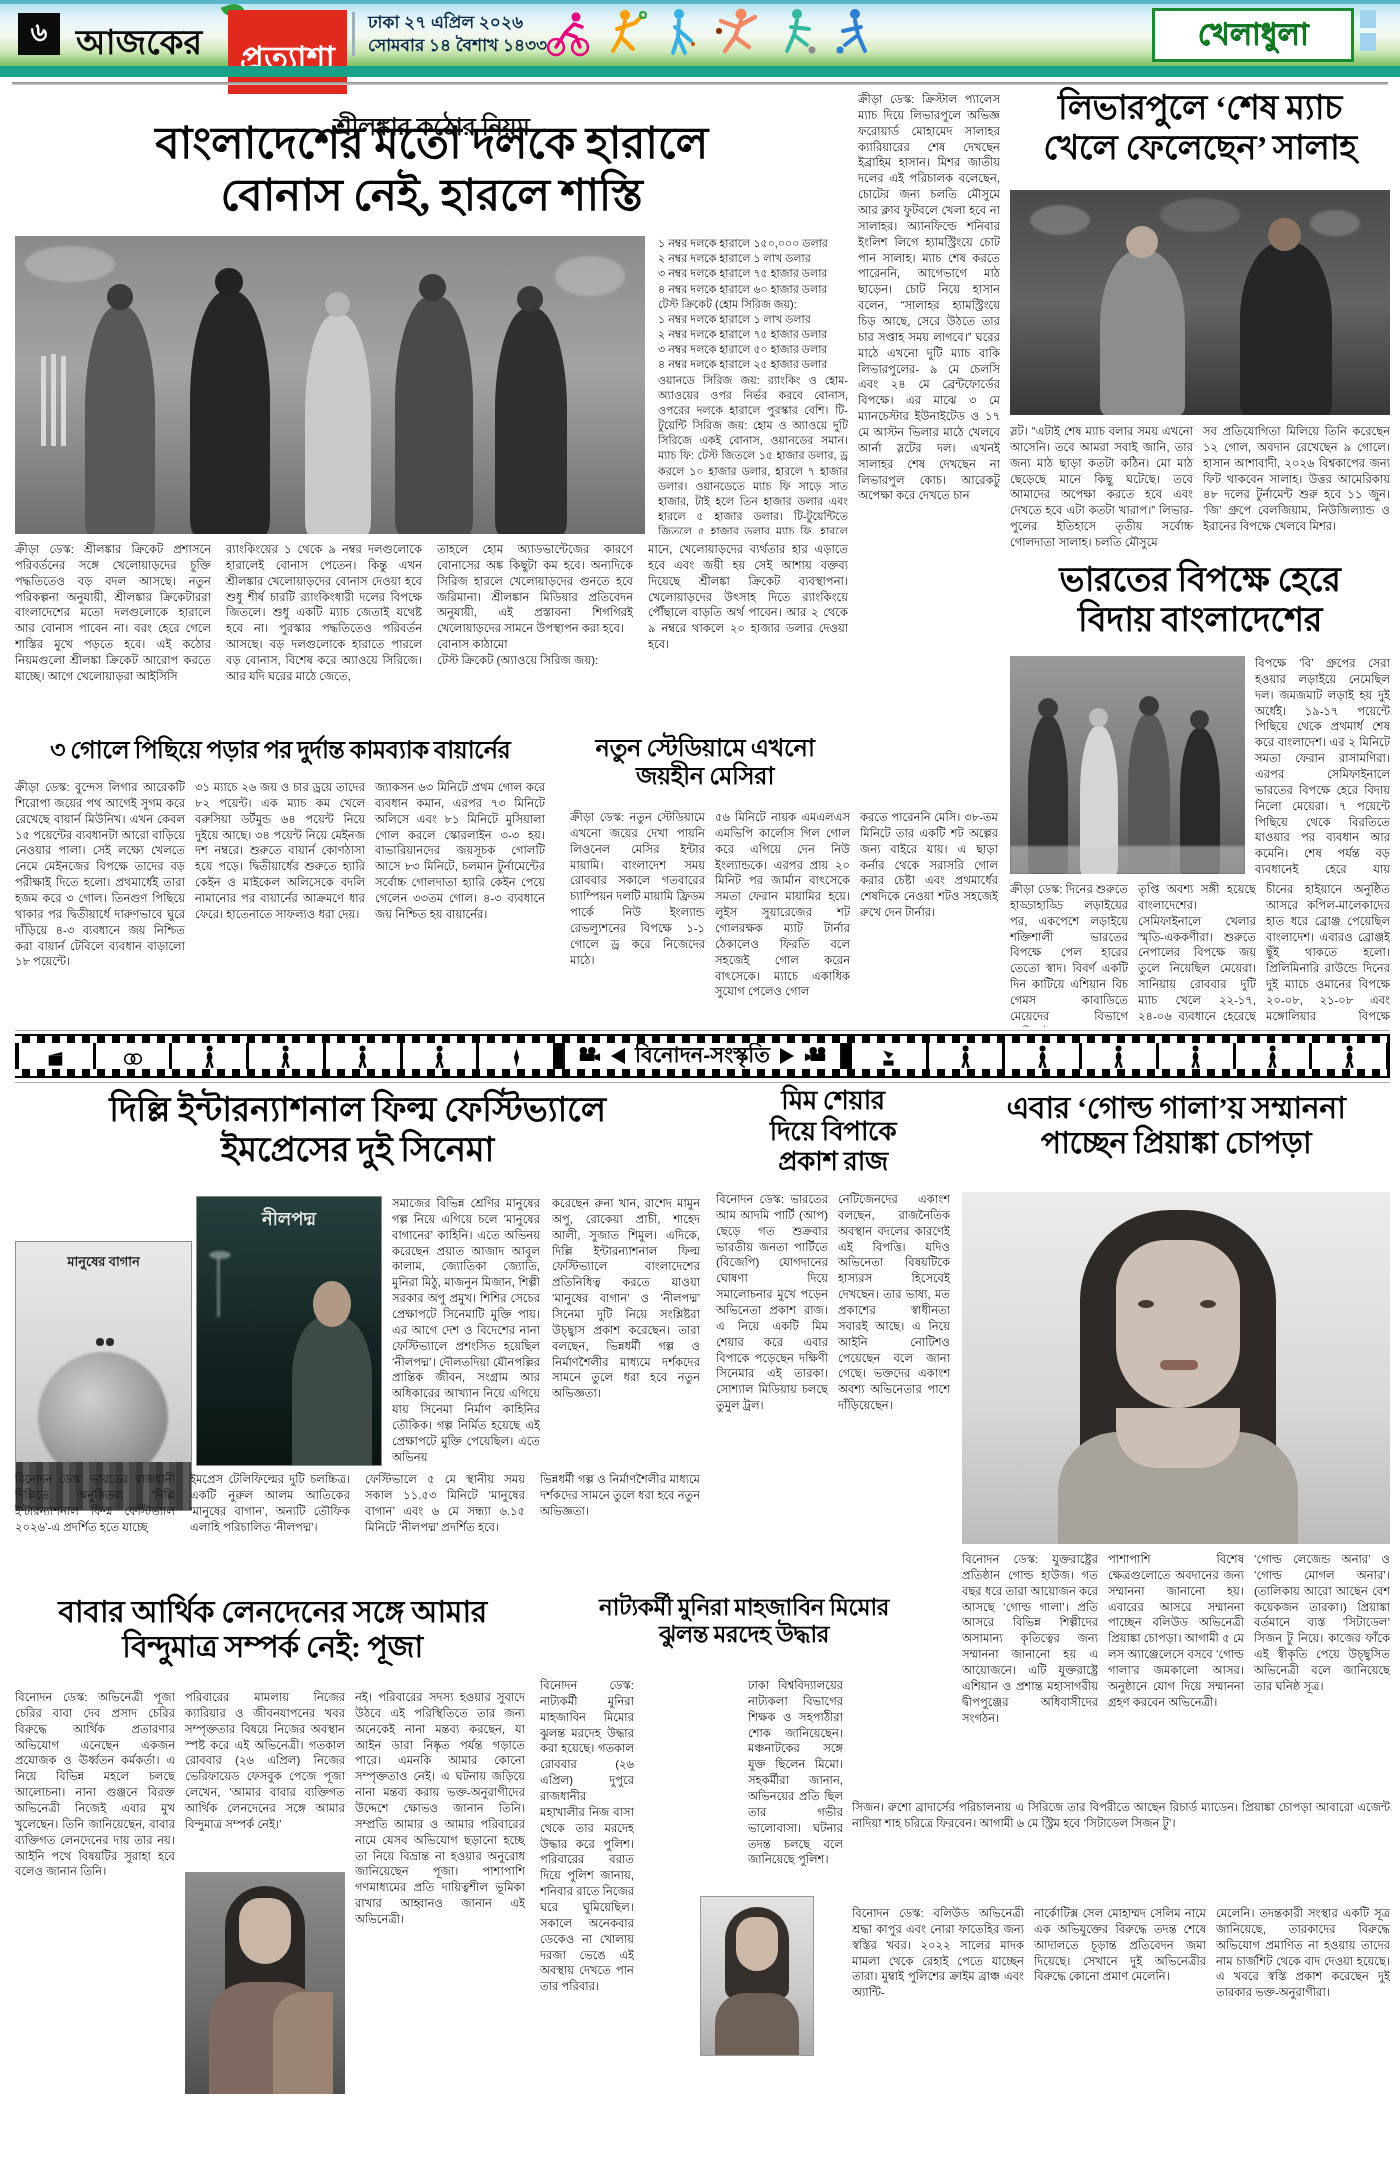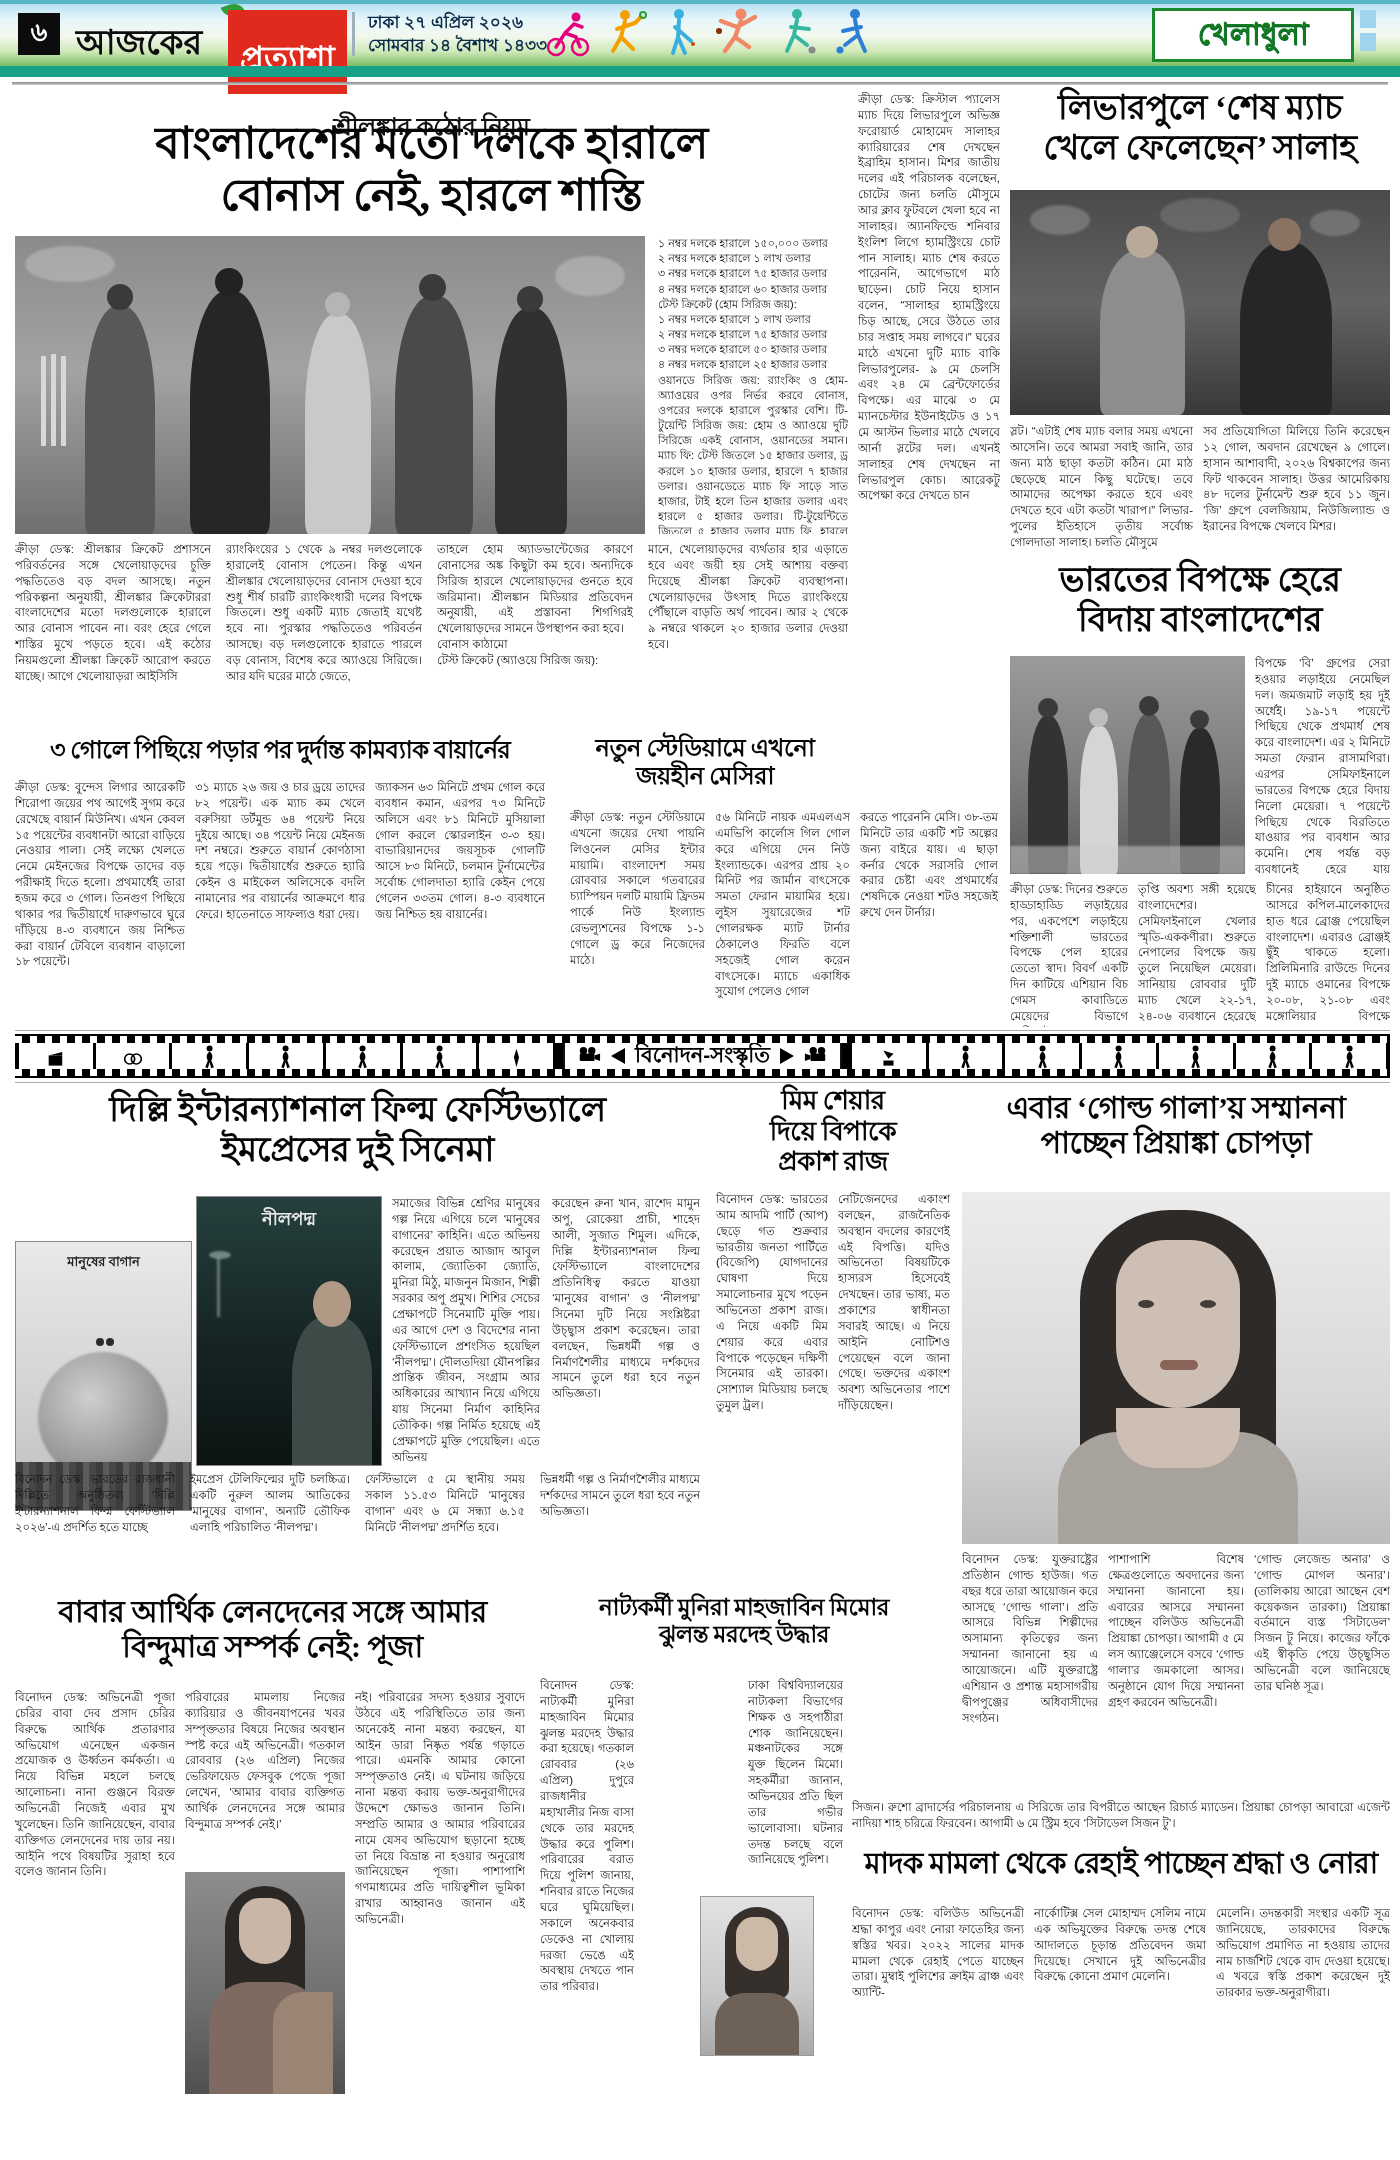--- a/index.html
+++ b/index.html
@@ -389,18 +389,17 @@
   </div>
   <div class="abs col" style="left:540px;top:1678px;width:94px;height:474px;">বিনোদন ডেস্ক: নাট্যকর্মী মুনিরা মাহজাবিন মিমোর ঝুলন্ত মরদেহ উদ্ধার করা হয়েছে। গতকাল রোববার (২৬ এপ্রিল) দুপুরে রাজধানীর মহাখালীর নিজ বাসা থেকে তার মরদেহ উদ্ধার করে পুলিশ। পরিবারের বরাত দিয়ে পুলিশ জানায়, শনিবার রাতে নিজের ঘরে ঘুমিয়েছিল। সকালে অনেকবার ডেকেও না খোলায় দরজা ভেঙে এই অবস্থায় দেখতে পান তার পরিবার।</div>
   <div class="abs col" style="left:748px;top:1678px;width:95px;height:474px;">ঢাকা বিশ্ববিদ্যালয়ের নাট্যকলা বিভাগের শিক্ষক ও সহপাঠীরা শোক জানিয়েছেন। মঞ্চনাটকের সঙ্গে যুক্ত ছিলেন মিমো। সহকর্মীরা জানান, অভিনয়ের প্রতি ছিল তার গভীর ভালোবাসা। ঘটনার তদন্ত চলছে বলে জানিয়েছে পুলিশ।</div>
   <div class="abs ph" style="left:700px;top:1896px;width:112px;height:158px;background:linear-gradient(180deg,#e2e2e2,#c9c9c9 60%,#a9a9a9);border:1px solid #999;">
     <div style="position:absolute;left:24px;top:10px;width:64px;height:92px;background:#35302c;border-radius:32px 32px 10px 10px;"></div>
     <div style="position:absolute;left:35px;top:20px;width:42px;height:54px;background:#cdb9a8;border-radius:20px 20px 24px 24px;"></div>
     <div style="position:absolute;left:14px;top:96px;width:84px;height:62px;background:#6e6258;border-radius:30px 30px 0 0;"></div>
   </div>
 
   <div class="abs col" style="left:852px;top:1800px;width:538px;height:42px;">সিজন। রুশো ব্রাদার্সের পরিচালনায় এ সিরিজে তার বিপরীতে আছেন রিচার্ড ম্যাডেন। প্রিয়াঙ্কা চোপড়া আবারো এজেন্ট নাদিয়া শাহ চরিত্রে ফিরবেন। আগামী ৬ মে স্ট্রিম হবে ‘সিটাডেল সিজন টু’।</div>
-  <div class="abs hl nowrap" style="left:852px;top:1846px;width:538px;font-size:29px;letter-spacing:-0.6px;">মাদক মামলা থেকে রেহাই পাচ্ছেন শ্রদ্ধা ও নোরা</div>
   <div class="abs col" style="left:852px;top:1906px;width:172px;height:246px;">বিনোদন ডেস্ক: বলিউড অভিনেত্রী শ্রদ্ধা কাপুর এবং নোরা ফাতেহির জন্য স্বস্তির খবর। ২০২২ সালের মাদক মামলা থেকে রেহাই পেতে যাচ্ছেন তারা। মুম্বাই পুলিশের ক্রাইম ব্রাঞ্চ এবং অ্যান্টি-</div>
   <div class="abs col" style="left:1034px;top:1906px;width:172px;height:246px;">নার্কোটিক্স সেল মোহাম্মদ সেলিম নামে এক অভিযুক্তের বিরুদ্ধে তদন্ত শেষে আদালতে চূড়ান্ত প্রতিবেদন জমা দিয়েছে। সেখানে দুই অভিনেত্রীর বিরুদ্ধে কোনো প্রমাণ মেলেনি।</div>
   <div class="abs col" style="left:1216px;top:1906px;width:174px;height:246px;">মেলেনি। তদন্তকারী সংস্থার একটি সূত্র জানিয়েছে, তারকাদের বিরুদ্ধে অভিযোগ প্রমাণিত না হওয়ায় তাদের নাম চার্জশিট থেকে বাদ দেওয়া হয়েছে। এ খবরে স্বস্তি প্রকাশ করেছেন দুই তারকার ভক্ত-অনুরাগীরা।</div>
 
 </div>
 
 </body></html>

